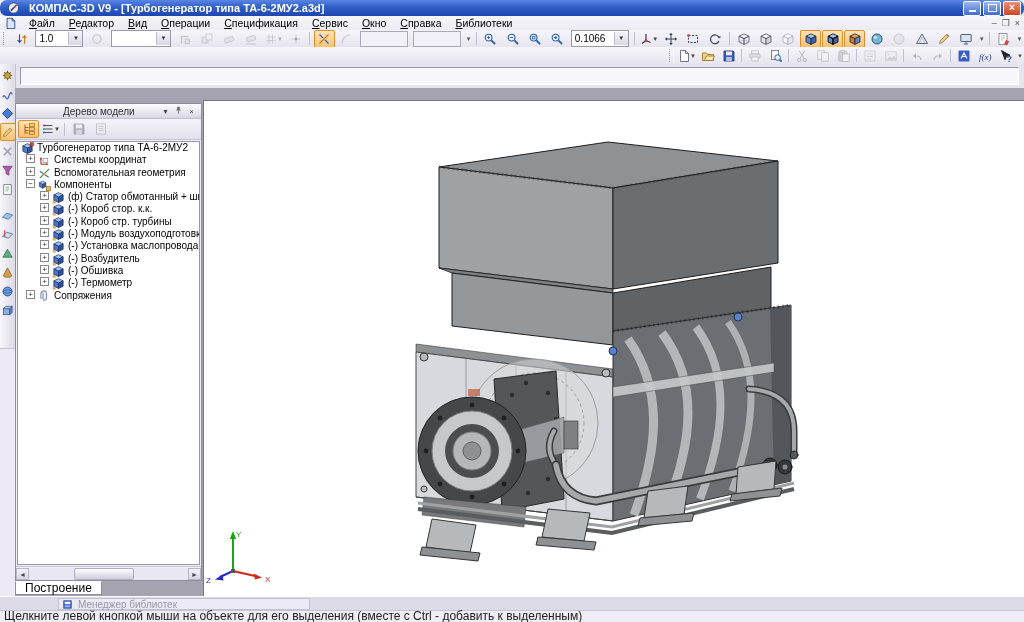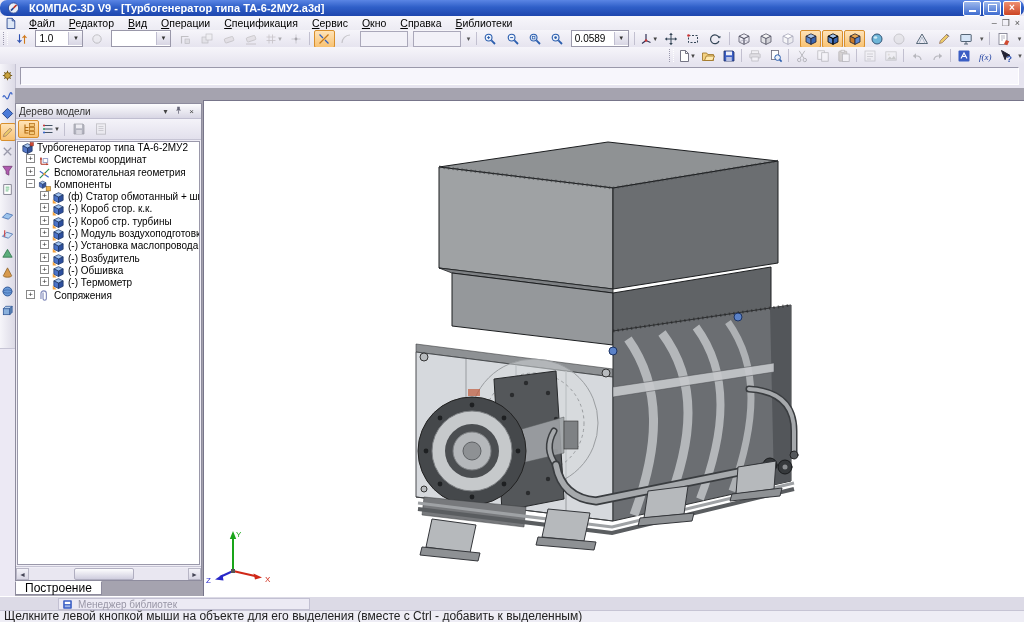--- a/index.html
+++ b/index.html
@@ -53,21 +53,21 @@
     border:1px solid #9a98aa;border-right-color:#fff;border-bottom-color:#fff;}
   
   .mdi{position:absolute;left:15px;top:88px;right:0;bottom:26px;background:#a5a3af;}
   .canvas{position:absolute;left:203px;top:100px;width:821px;height:501px;background:#fff;
     border-top:1px solid #77758a;border-left:1px solid #77758a;}
   
   .panel{position:absolute;left:15px;top:103px;width:187px;height:478px;background:#f0eef6;
     border:1px solid #8e8c9e;display:flex;flex-direction:column;box-sizing:border-box;}
   .panel-h{height:14px;display:flex;align-items:center;background:linear-gradient(#fdfdfe,#d8d6e4);
     border-bottom:1px solid #c0bed0;padding:0 3px;font-size:10px;color:#333;}
-  .panel-h .pt{flex:1;}
+  .panel-h .pt{flex:1;margin-left:44px;}
   .phbtn{width:13px;text-align:center;font-size:8px;color:#444;}
   .panel-tb{height:20px;display:flex;align-items:center;gap:1px;padding:0 2px;
     background:linear-gradient(#f4f3f9,#e2e0ec);border-bottom:1px solid #c6c4d4;}
   .tree{flex:1;background:#fff;border:1px solid #9a98aa;margin:1px;overflow:hidden;font-size:10px;}
   .trow{height:12.3px;display:flex;white-space:nowrap;}
   .exp{width:9px;height:9px;box-sizing:border-box;border:1px solid #888;background:#fff;
     font-size:8px;line-height:7px;text-align:center;margin-right:3px;flex:none;color:#333;}
   .trow .lbl{margin-left:3px;}
   .trow svg{flex:none;}
   .hscroll{height:13px;background:#f0eef6;display:flex;align-items:center;border-top:1px solid #c6c4d4;}
@@ -216,21 +216,21 @@
         </svg>
       </span>
       <span class="tbtn ">
         <svg viewBox="0 0 14 14" width="14" height="14">
           <circle cx="5.6" cy="5.6" r="3.4" fill="#eef3fb" stroke="#2b5eae" stroke-width="1.1"></circle>
           <line x1="8.4" y1="8.4" x2="12" y2="12" stroke="#2b5eae" stroke-width="1.8"></line>
           <circle cx="5.6" cy="5.6" r="1.3" fill="#2b5eae"></circle>
         </svg>
       </span>
       <span class="combo" style="width:56px">
-        <span class="cv">0.0589</span>
+        <span class="cv">0.1066</span>
         <span class="dd">▼</span>
       </span>
       <span class="sep"></span>
       <span class="tbtn ">
         <svg viewBox="0 0 14 14" width="14" height="14">
           <path d="M7 2v6.5M7 8.5L3 11.5M7 8.5l4.5 2" fill="none" stroke="#335" stroke-width="1.2"></path>
           <circle cx="7" cy="8.5" r="1.2" fill="#c33"></circle>
         </svg>
         <span class="ddm">▼</span>
       </span>

